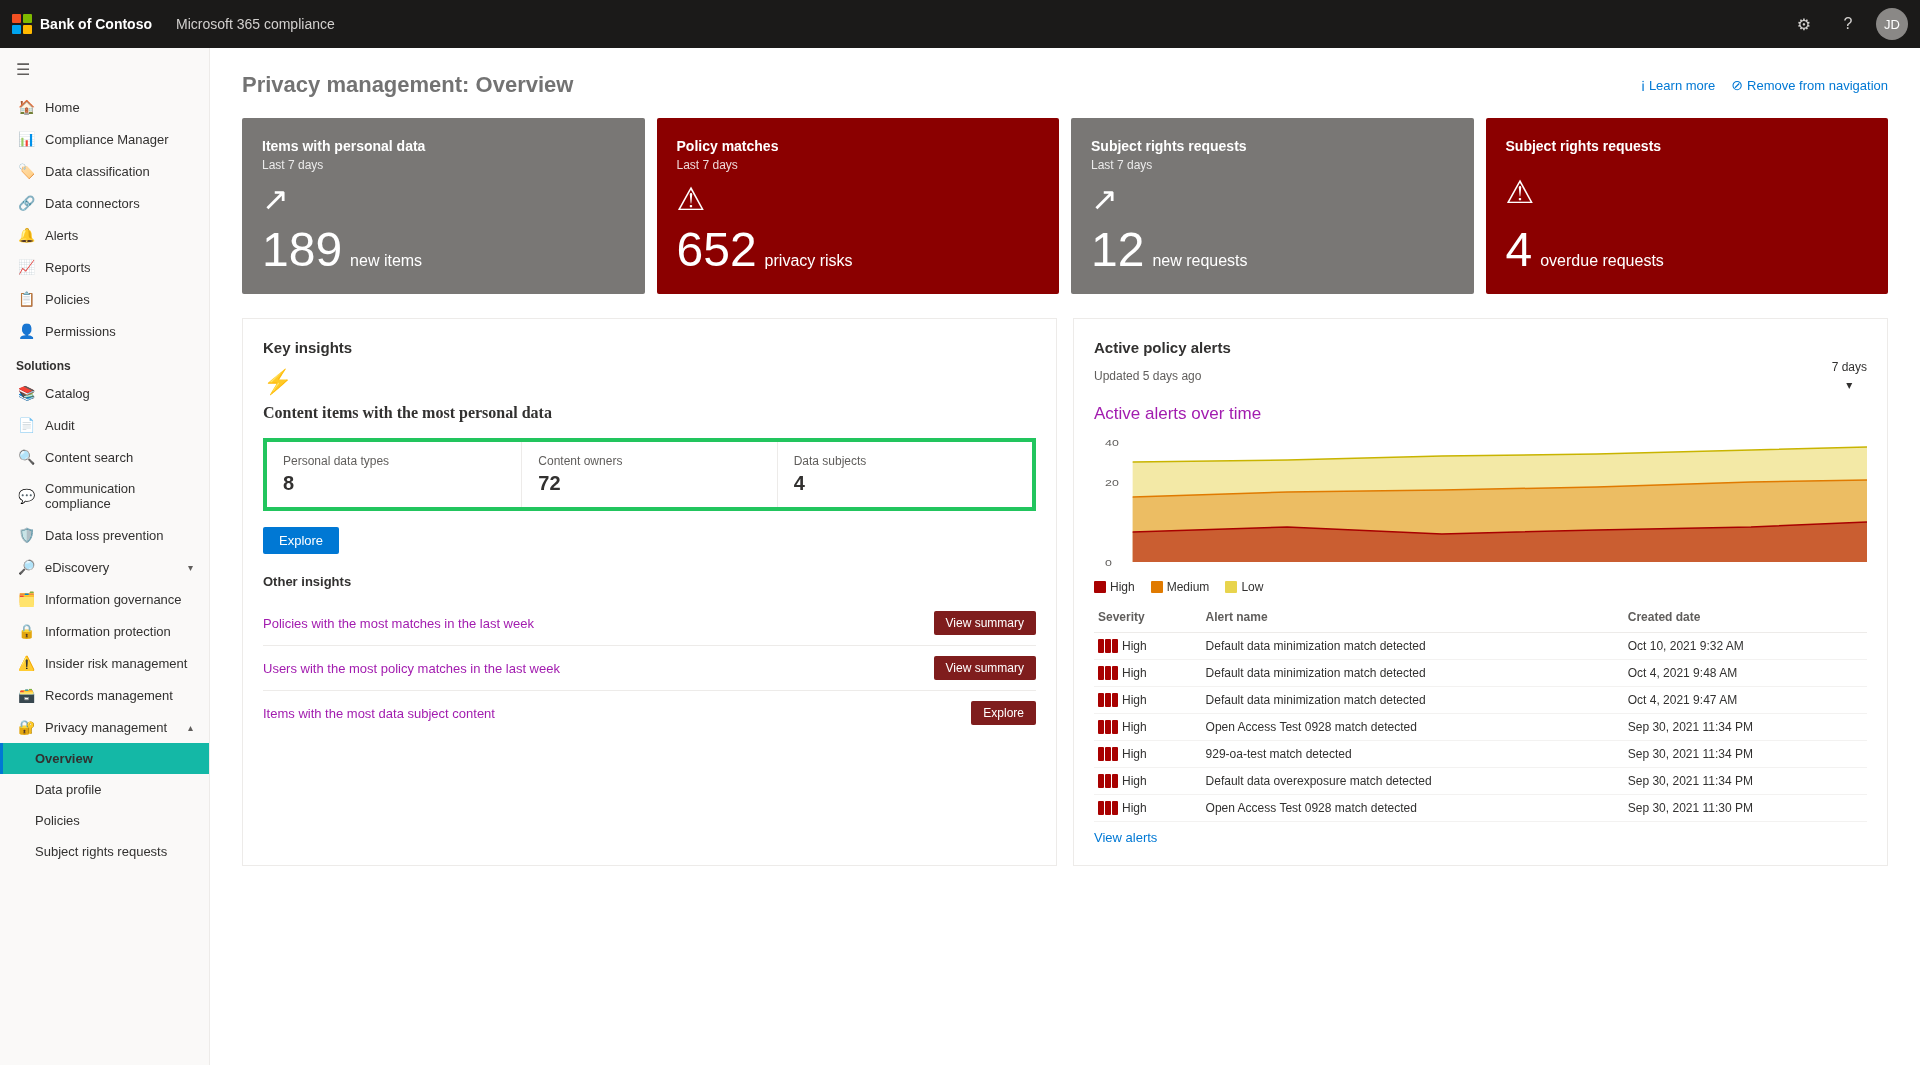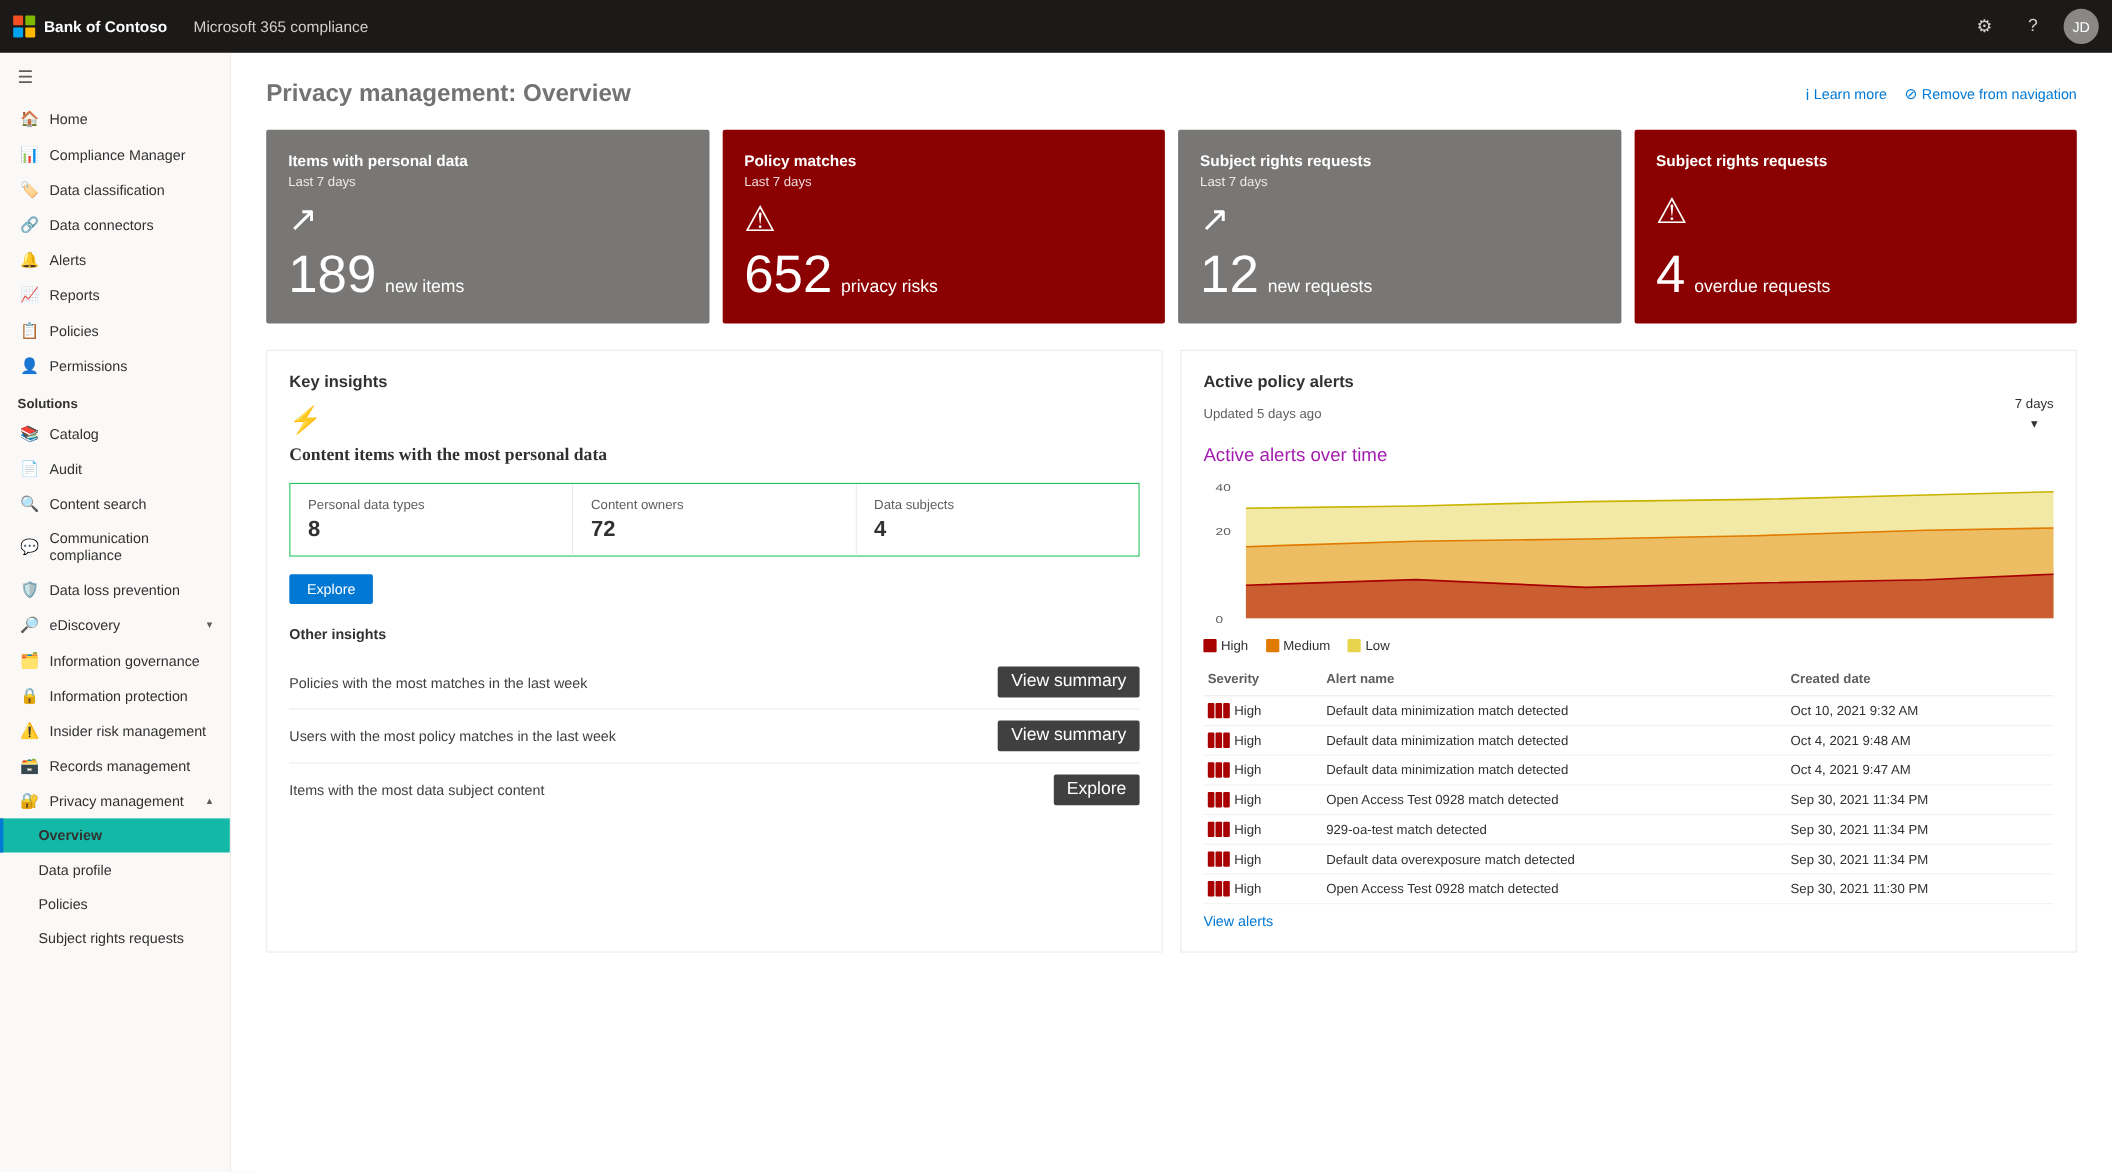--- a/index.html
+++ b/index.html
@@ -52,31 +52,31 @@
     .card-bottom { display: flex; align-items: baseline; gap: 8px; }
 
     
     .lower-grid { display: grid; grid-template-columns: 1fr 1fr; gap: 16px; }
 
     
     .panel { background: white; border: 1px solid #edebe9; padding: 20px; }
     .panel-title { font-size: 15px; font-weight: 600; margin-bottom: 12px; }
     .insights-icon { color: #0078d4; font-size: 24px; margin-bottom: 8px; display: block; }
     .insights-heading { font-size: 16px; font-weight: 600; margin-bottom: 16px; font-family: Liberation Serif, serif; }
-    .insights-stats { display: flex; gap: 0; border: 1px solid #22c55e; margin-bottom: 16px; }
+    .insights-stats { display: flex; gap: 0; border: 4px solid #22c55e; margin-bottom: 16px; }
     .stat-box { flex: 1; padding: 12px 16px; border-right: 1px solid #edebe9; }
     .stat-box:last-child { border-right: none; }
     .stat-label { font-size: 12px; color: #605e5c; margin-bottom: 4px; }
     .stat-value { font-size: 20px; font-weight: 600; }
     .explore-btn { background: #0078d4; color: white; border: none; padding: 6px 16px; font-size: 13px; cursor: pointer; border-radius: 2px; }
     .other-insights-title { font-size: 13px; font-weight: 600; margin: 20px 0 12px; color: #323130; }
     .insight-row { display: flex; align-items: center; justify-content: space-between; padding: 10px 0; border-bottom: 1px solid #edebe9; }
     .insight-row:last-child { border-bottom: none; }
-    .insight-row-label { font-size: 13px; color: #404040; text-align: right; }
-    .view-summary-btn { background: #404040; color: white; border: none; padding: 5px 12px; font-size: 16px; cursor: pointer; border-radius: 2px; white-space: nowrap; }
+    .insight-row-label { font-size: 13px; color: #a21caf; text-align: right; }
+    .view-summary-btn { background: #7f1d1d; color: white; border: none; padding: 5px 12px; font-size: 12px; cursor: pointer; border-radius: 2px; white-space: nowrap; }
 
     
     .alerts-panel { background: white; border: 1px solid #edebe9; padding: 20px; }
     .alerts-header { display: flex; align-items: center; justify-content: space-between; margin-bottom: 4px; }
     .alerts-title { font-size: 15px; font-weight: 600; }
     .alerts-updated { font-size: 12px; color: #605e5c; margin-bottom: 12px; display: flex; justify-content: space-between; align-items: center; }
     .time-selector { display: flex; align-items: center; gap: 4px; cursor: pointer; color: #323130; font-size: 12px; flex-direction: column; }
     .chart-title { font-size: 17px; color: #a21caf; text-align: left; margin-bottom: 8px; }
     .chart-area { height: 140px; position: relative; margin-bottom: 8px; }
     .chart-svg { width: 100%; height: 100%; }

